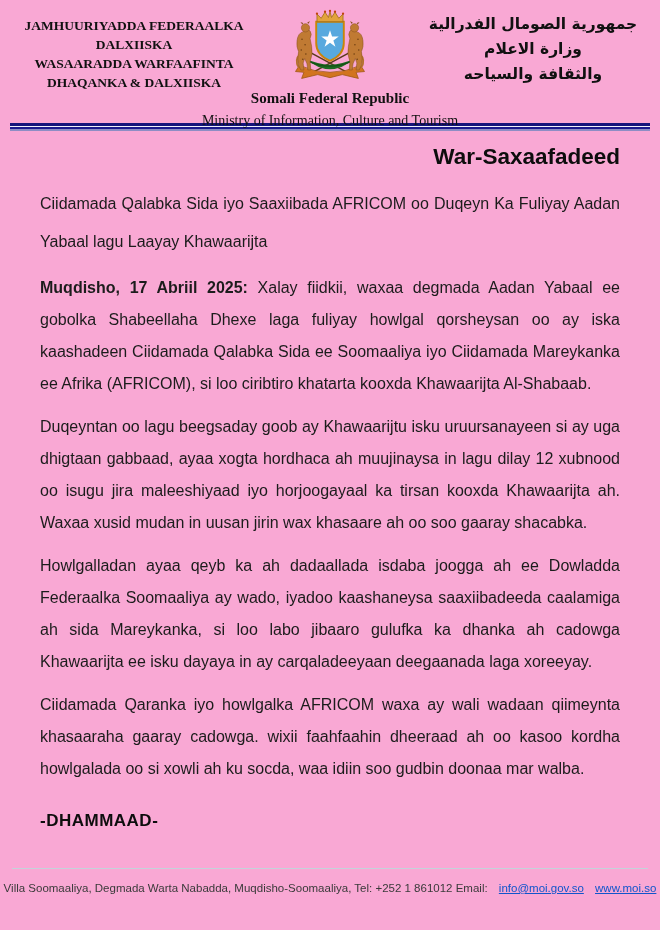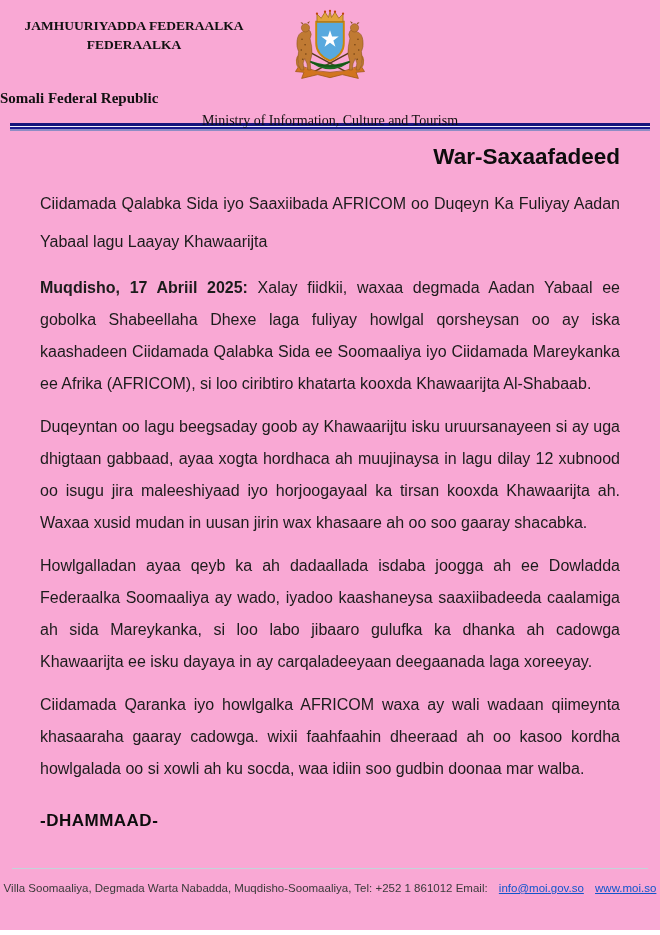--- a/index.html
+++ b/index.html
@@ -31,21 +31,21 @@
     direction: rtl;
     text-align: center;
     font-family: "DejaVu Sans", sans-serif;
     font-weight: bold;
     font-size: 15.5px;
     line-height: 25px;
     color: #111;
   }
   .hdr-center-title {
     position: absolute; left: 0; right: 0; top: 90px;
-    text-align: left;
+    text-align: center;
     font-family: "Liberation Serif", serif;
     font-weight: bold;
     font-size: 15px;
     color: #111;
   }
   .hdr-center-sub {
     position: absolute; left: 0; right: 0; top: 113px;
     text-align: center;
     font-family: "Liberation Serif", serif;
     font-size: 14px;
@@ -110,21 +110,23 @@
 </style>
 </head>
 <body>
 
 <div class="page">
 
   <div class="header">
 
     <div class="hdr-left">
       <div>JAMHUURIYADDA FEDERAALKA</div>
-      <div>FEDERAALKA</div>
+      <div>DALXIISKA</div>
+      <div>WASAARADDA WARFAAFINTA</div>
+      <div>DHAQANKA &amp; DALXIISKA</div>
     </div>
 
     <div class="hdr-emblem">
       <svg viewBox="0 0 120 100" width="92" height="84" aria-hidden="true">
 
         <path d="M34 85 L86 57 M86 85 L34 57" stroke="#5a3a1a" stroke-width="2" fill="none"></path>
 
         <path d="M28 65 Q44 79 60 79 Q76 79 92 65 Q76 73 60 73 Q44 73 28 65 Z" fill="#1d6b21"></path>
         <path d="M33 69 Q60 81 87 69" stroke="#145216" stroke-width="1.6" fill="none"></path>
 
@@ -154,20 +156,25 @@
         <g fill="#c2410c">
           <circle cx="43" cy="6.5" r="1.5"></circle>
             <circle cx="53.5" cy="4" r="1.5"></circle>
           <circle cx="60" cy="3" r="1.5"></circle>
             <circle cx="66.5" cy="4" r="1.5"></circle>
           <circle cx="77" cy="6.5" r="1.5"></circle>
         </g>
       </svg>
     </div>
 
+    <div class="hdr-arabic">
+      <div>جمهورية الصومال الفدرالية</div>
+      <div>وزارة الاعلام</div>
+      <div>والثقافة والسياحه</div>
+    </div>
 
     <div class="hdr-center-title">Somali Federal Republic</div>
     <div class="hdr-center-sub">Ministry of Information, Culture and Tourism</div>
   </div>
 
   <div class="divider"></div>
 
   <div class="main">
 
     <div class="doc-title">War-Saxaafadeed</div>

